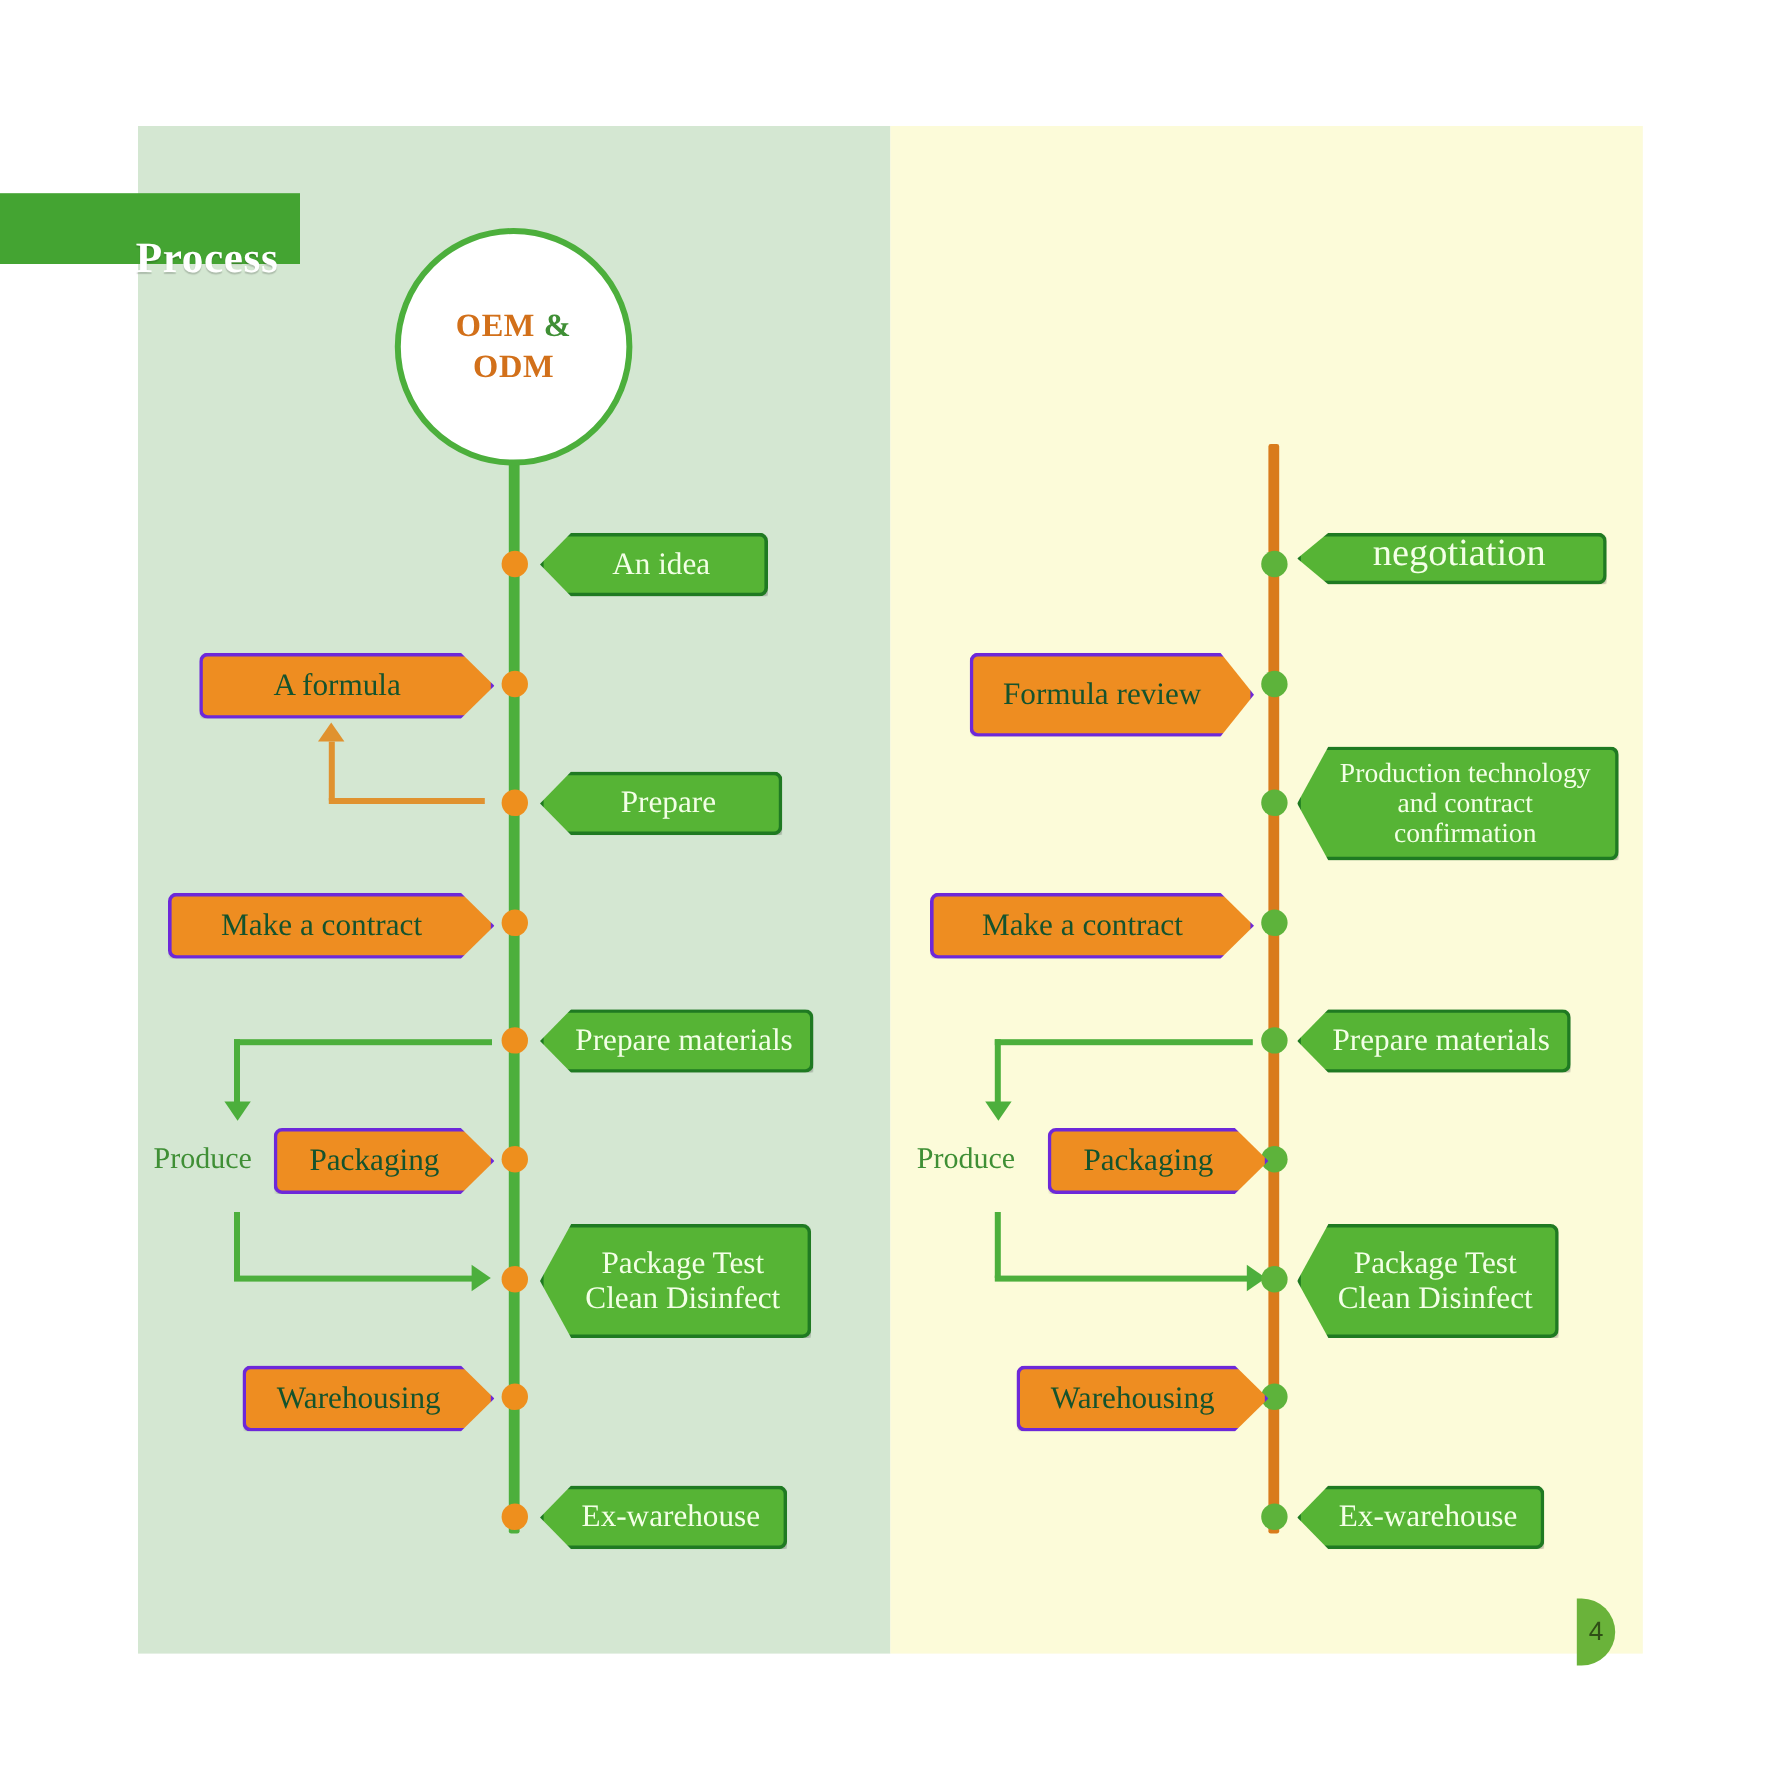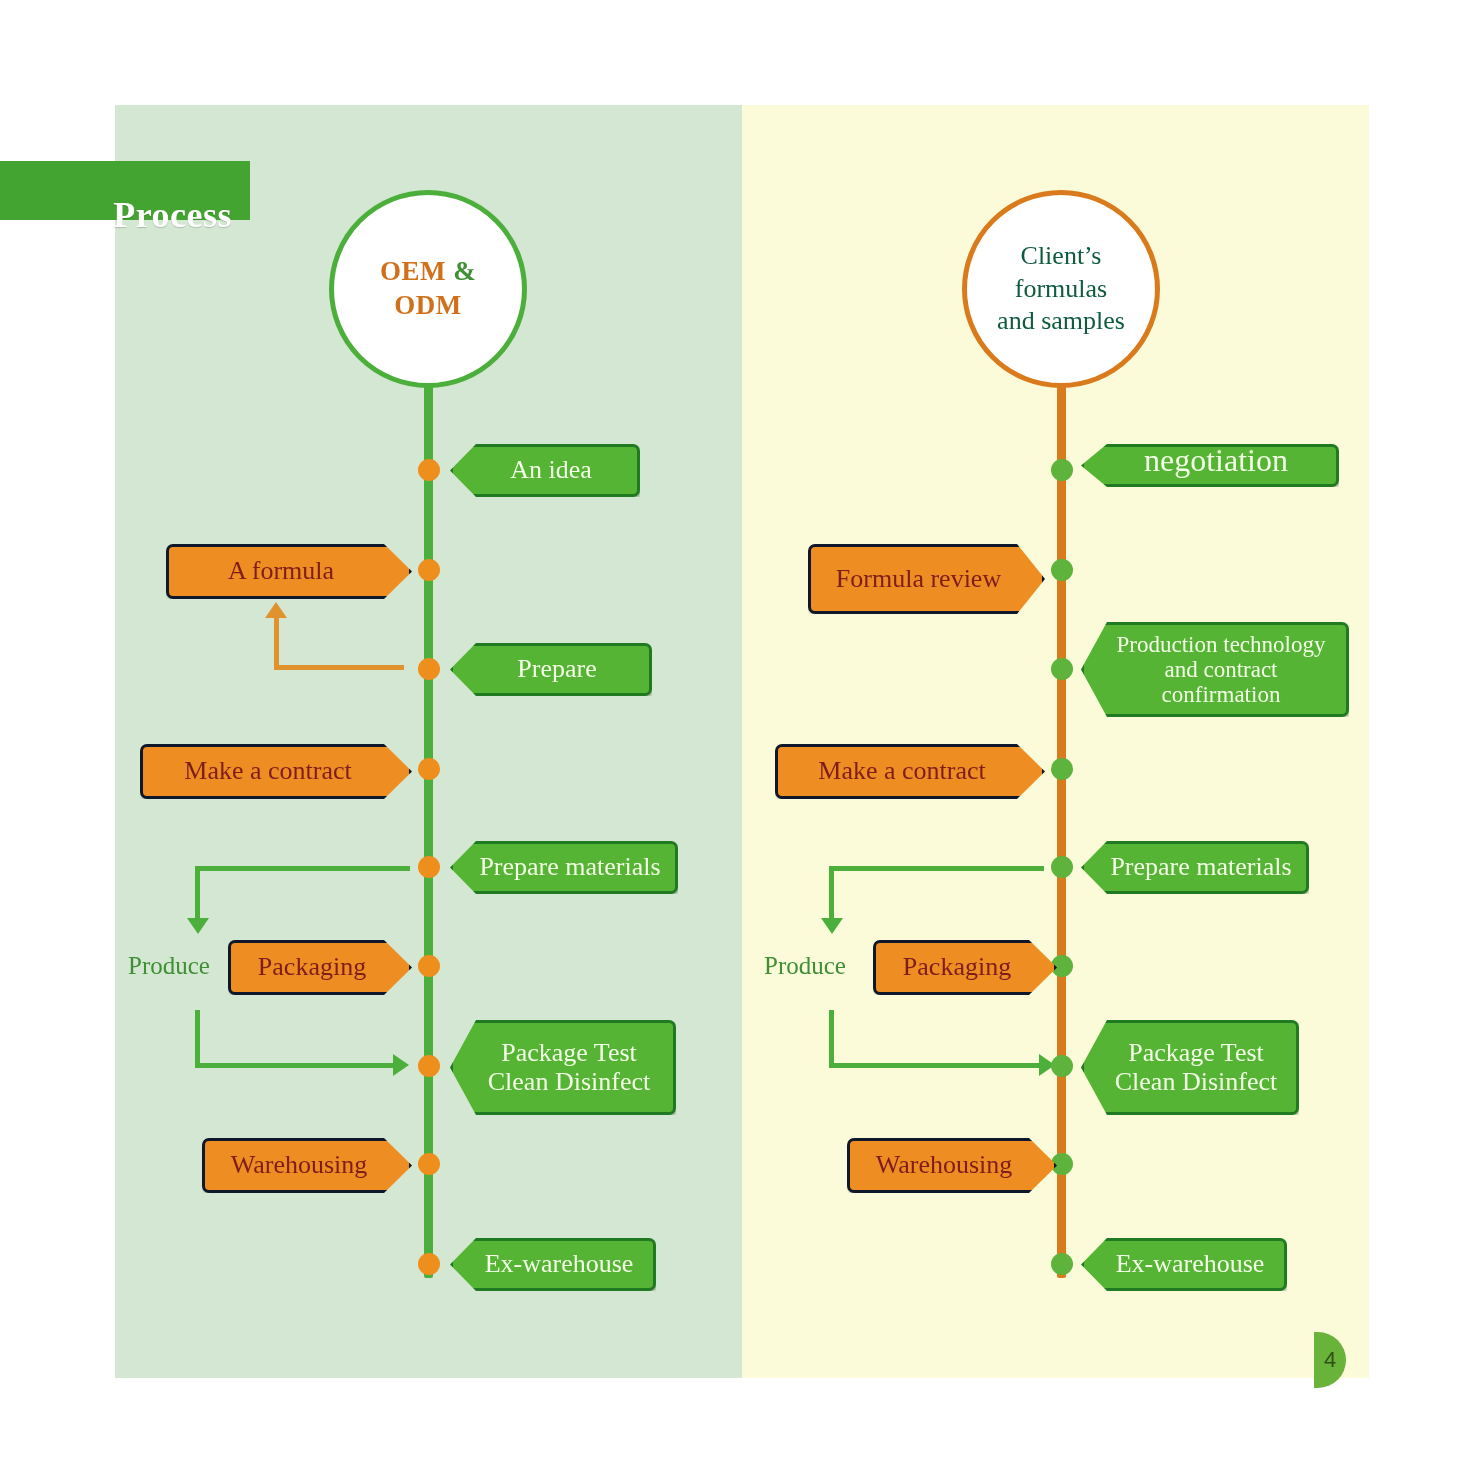--- a/index.html
+++ b/index.html
@@ -43,23 +43,23 @@
 
   
   .chev-left{position:absolute;box-sizing:border-box;background:#56b435;border:3px solid #1f7a22;
        border-radius:7px;display:flex;align-items:center;justify-content:center;text-align:center;
        color:#f3ffe6;font-size:26px;line-height:1.1;padding:6px 14px 6px 26px;
        clip-path:polygon(26px 0,100% 0,100% 100%,26px 100%,0 50%);
        filter:drop-shadow(1px 2px 1px rgba(0,0,0,.22));}
   .chev-left .two{display:block;}
 
   
-  .arrow-right{position:absolute;box-sizing:border-box;background:#ee8d21;border:3px solid #0f172a;
+  .arrow-right{position:absolute;box-sizing:border-box;background:#ee8d21;border:3px solid #6d28d9;
        border-radius:7px;display:flex;align-items:center;justify-content:center;text-align:center;
-       color:#7f1d1d;font-size:26px;line-height:1.1;padding:6px 30px 6px 14px;
+       color:#14532d;font-size:26px;line-height:1.1;padding:6px 30px 6px 14px;
        clip-path:polygon(0 0,calc(100% - 28px) 0,100% 50%,calc(100% - 28px) 100%,0 100%);
        filter:drop-shadow(1px 2px 1px rgba(0,0,0,.22));}
 
   
   .side-label{position:absolute;font-size:25px;color:#3f8f35;white-space:nowrap;}
 
   
   .ln{position:absolute;}
   .ln.h{height:5px;}
   .ln.v{width:5px;}
@@ -151,26 +151,20 @@
   <div class="dot orange" style="left:418px;top:1253px;"></div>
   <div class="chev-left" style="left:450px;top:1238px;width:206px;height:53px;">
     <span>Ex-warehouse</span>
   </div>
 </div>
 
 <div class="column" id="col-right">
 
   <div class="spine orange" style="left:424px;top:370px;height:908px;"></div>
 
-  <div class="head-circle orange" style="left:329px;top:190px;">
-    <span class="lbl client">
-      <span>Client’s formulas</span><br>
-      <span>and samples</span>
-    </span>
-  </div>
 
   <div class="ln h g" style="left:196px;top:866px;width:215px;"></div>
   <div class="ln v g" style="left:196px;top:866px;height:54px;"></div>
   <div class="tri down g" style="left:188px;top:918px;"></div>
 
   <div class="ln v g" style="left:196px;top:1010px;height:55px;"></div>
   <div class="ln h g" style="left:196px;top:1063px;width:212px;"></div>
   <div class="tri right g" style="left:406px;top:1054px;"></div>
 
   <div class="side-label" style="left:131px;top:952px;">Produce</div>

